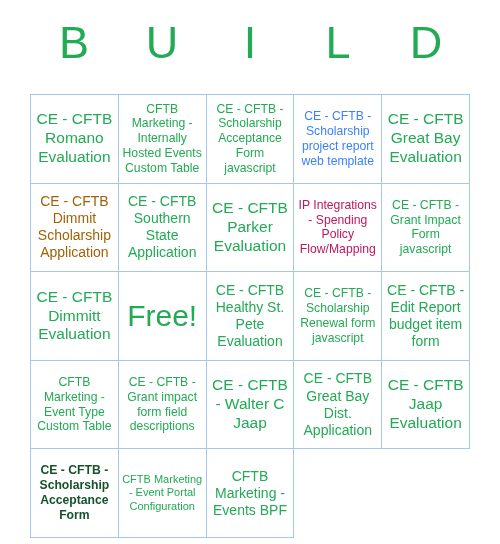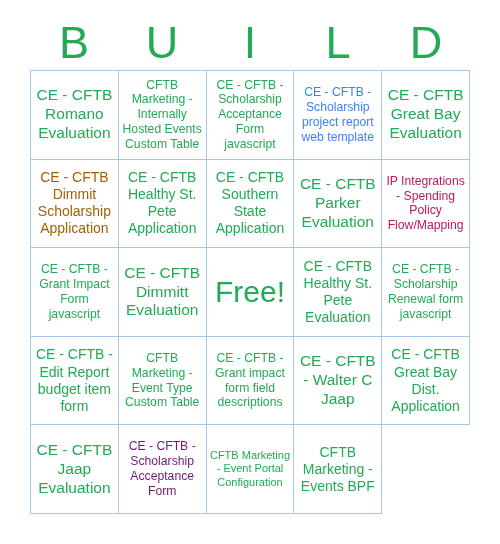--- a/index.html
+++ b/index.html
@@ -91,42 +91,39 @@
 <div id="card">
 
   <div id="header-row">
     <div class="header-cell" style="color: rgb(34, 170, 85);">B</div>
     <div class="header-cell" style="color: rgb(34, 170, 85);">U</div>
     <div class="header-cell" style="color: rgb(34, 170, 85);">I</div>
     <div class="header-cell" style="color: rgb(34, 170, 85);">L</div>
     <div class="header-cell" style="color: rgb(34, 170, 85);">D</div>
   </div>
 
-  <div id="grid" style="border-top-color: rgb(166, 199, 236); border-left-color: rgb(166, 199, 236);">
+  <div id="grid" style="border-top-color: rgb(166, 199, 236); border-left-color: rgb(166, 199, 236); margin-top: 24px;">
     <div class="cell size-lg" style="border-right-color: rgb(166, 199, 236); border-bottom-color: rgb(166, 199, 236);">
         <span class="cell-text" style="color: rgb(34, 170, 85);">CE - CFTB Romano Evaluation</span>
       </div>
     <div class="cell size-sm" style="border-right-color: rgb(166, 199, 236); border-bottom-color: rgb(166, 199, 236);">
         <span class="cell-text" style="color: rgb(34, 170, 85);">CFTB Marketing - Internally Hosted Events Custom Table</span>
       </div>
     <div class="cell size-sm" style="border-right-color: rgb(166, 199, 236); border-bottom-color: rgb(166, 199, 236);">
         <span class="cell-text" style="color: rgb(34, 170, 85);">CE - CFTB - Scholarship Acceptance Form javascript</span>
       </div>
     <div class="cell size-sm" style="border-right-color: rgb(166, 199, 236); border-bottom-color: rgb(166, 199, 236);">
         <span class="cell-text" style="color: #3b82f6;">CE - CFTB - Scholarship project report web template</span>
       </div>
     <div class="cell size-lg" style="border-right-color: rgb(166, 199, 236); border-bottom-color: rgb(166, 199, 236);">
         <span class="cell-text" style="color: rgb(34, 170, 85);">CE - CFTB Great Bay Evaluation</span>
       </div>
 
     <div class="cell size-md" style="border-right-color: rgb(166, 199, 236); border-bottom-color: rgb(166, 199, 236);">
         <span class="cell-text" style="color: #a16207;">CE - CFTB Dimmit Scholarship Application</span>
-      </div>
-    <div class="cell size-md" style="border-right-color: rgb(166, 199, 236); border-bottom-color: rgb(166, 199, 236);">
-        <span class="cell-text" style="color: rgb(34, 170, 85);">CE - CFTB Healthy St. Pete Application</span>
       </div>
     <div class="cell size-md" style="border-right-color: rgb(166, 199, 236); border-bottom-color: rgb(166, 199, 236);">
         <span class="cell-text" style="color: rgb(34, 170, 85);">CE - CFTB Southern State Application</span>
       </div>
     <div class="cell size-lg" style="border-right-color: rgb(166, 199, 236); border-bottom-color: rgb(166, 199, 236);">
         <span class="cell-text" style="color: rgb(34, 170, 85);">CE - CFTB Parker Evaluation</span>
       </div>
     <div class="cell size-sm" style="border-right-color: rgb(166, 199, 236); border-bottom-color: rgb(166, 199, 236);">
         <span class="cell-text" style="color: #be185d;">IP Integrations - Spending Policy Flow/Mapping</span>
       </div>
@@ -160,21 +157,21 @@
         <span class="cell-text" style="color: rgb(34, 170, 85);">CE - CFTB - Walter C Jaap</span>
       </div>
     <div class="cell size-md" style="border-right-color: rgb(166, 199, 236); border-bottom-color: rgb(166, 199, 236);">
         <span class="cell-text" style="color: rgb(34, 170, 85);">CE - CFTB Great Bay Dist. Application</span>
       </div>
 
     <div class="cell size-lg" style="border-right-color: rgb(166, 199, 236); border-bottom-color: rgb(166, 199, 236);">
         <span class="cell-text" style="color: rgb(34, 170, 85);">CE - CFTB Jaap Evaluation</span>
       </div>
     <div class="cell size-sm" style="border-right-color: rgb(166, 199, 236); border-bottom-color: rgb(166, 199, 236);">
-        <span class="cell-text" style="color: #701a75;">CE - CFTB - Scholarship Acceptance Form</span>
+        <span class="cell-text" style="color: #14532d; font-weight: bold;">CE - CFTB - Scholarship Acceptance Form</span>
       </div>
     <div class="cell size-xs" style="border-right-color: rgb(166, 199, 236); border-bottom-color: rgb(166, 199, 236);">
         <span class="cell-text" style="color: rgb(34, 170, 85);">CFTB Marketing - Event Portal Configuration</span>
       </div>
     <div class="cell size-md" style="border-right-color: rgb(166, 199, 236); border-bottom-color: rgb(166, 199, 236);">
         <span class="cell-text" style="color: rgb(34, 170, 85);">CFTB Marketing - Events BPF</span>
       </div>
   </div>
 
 </div>

